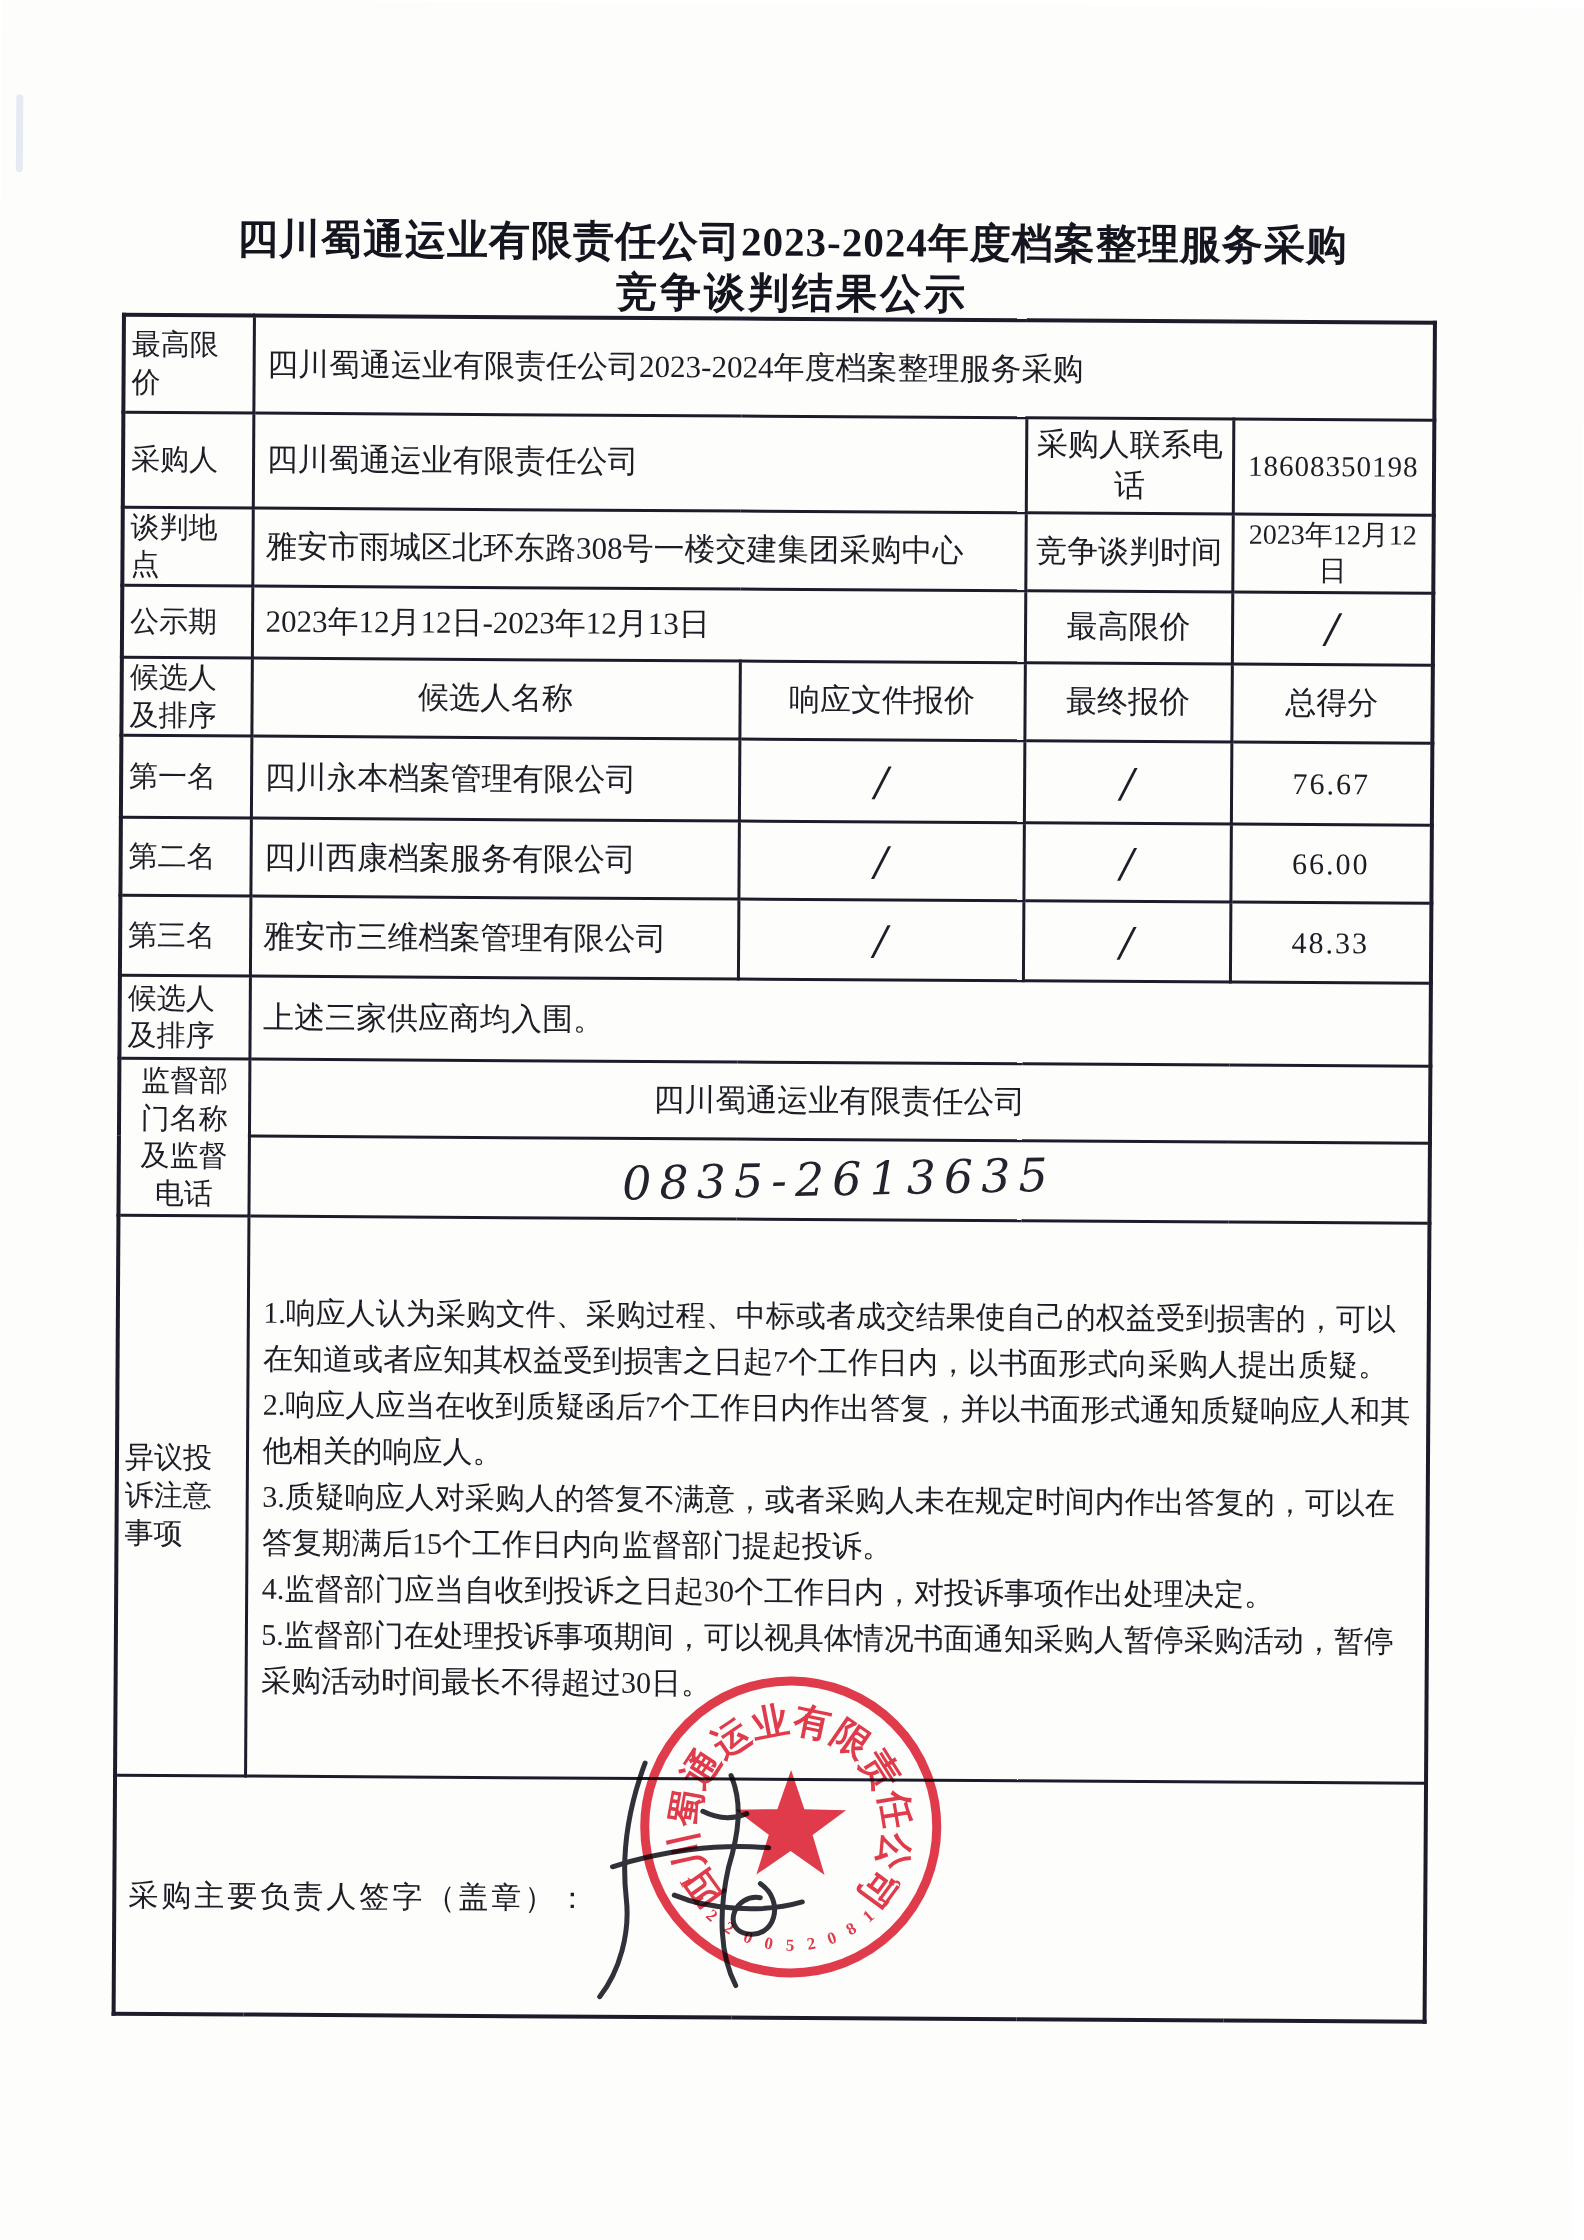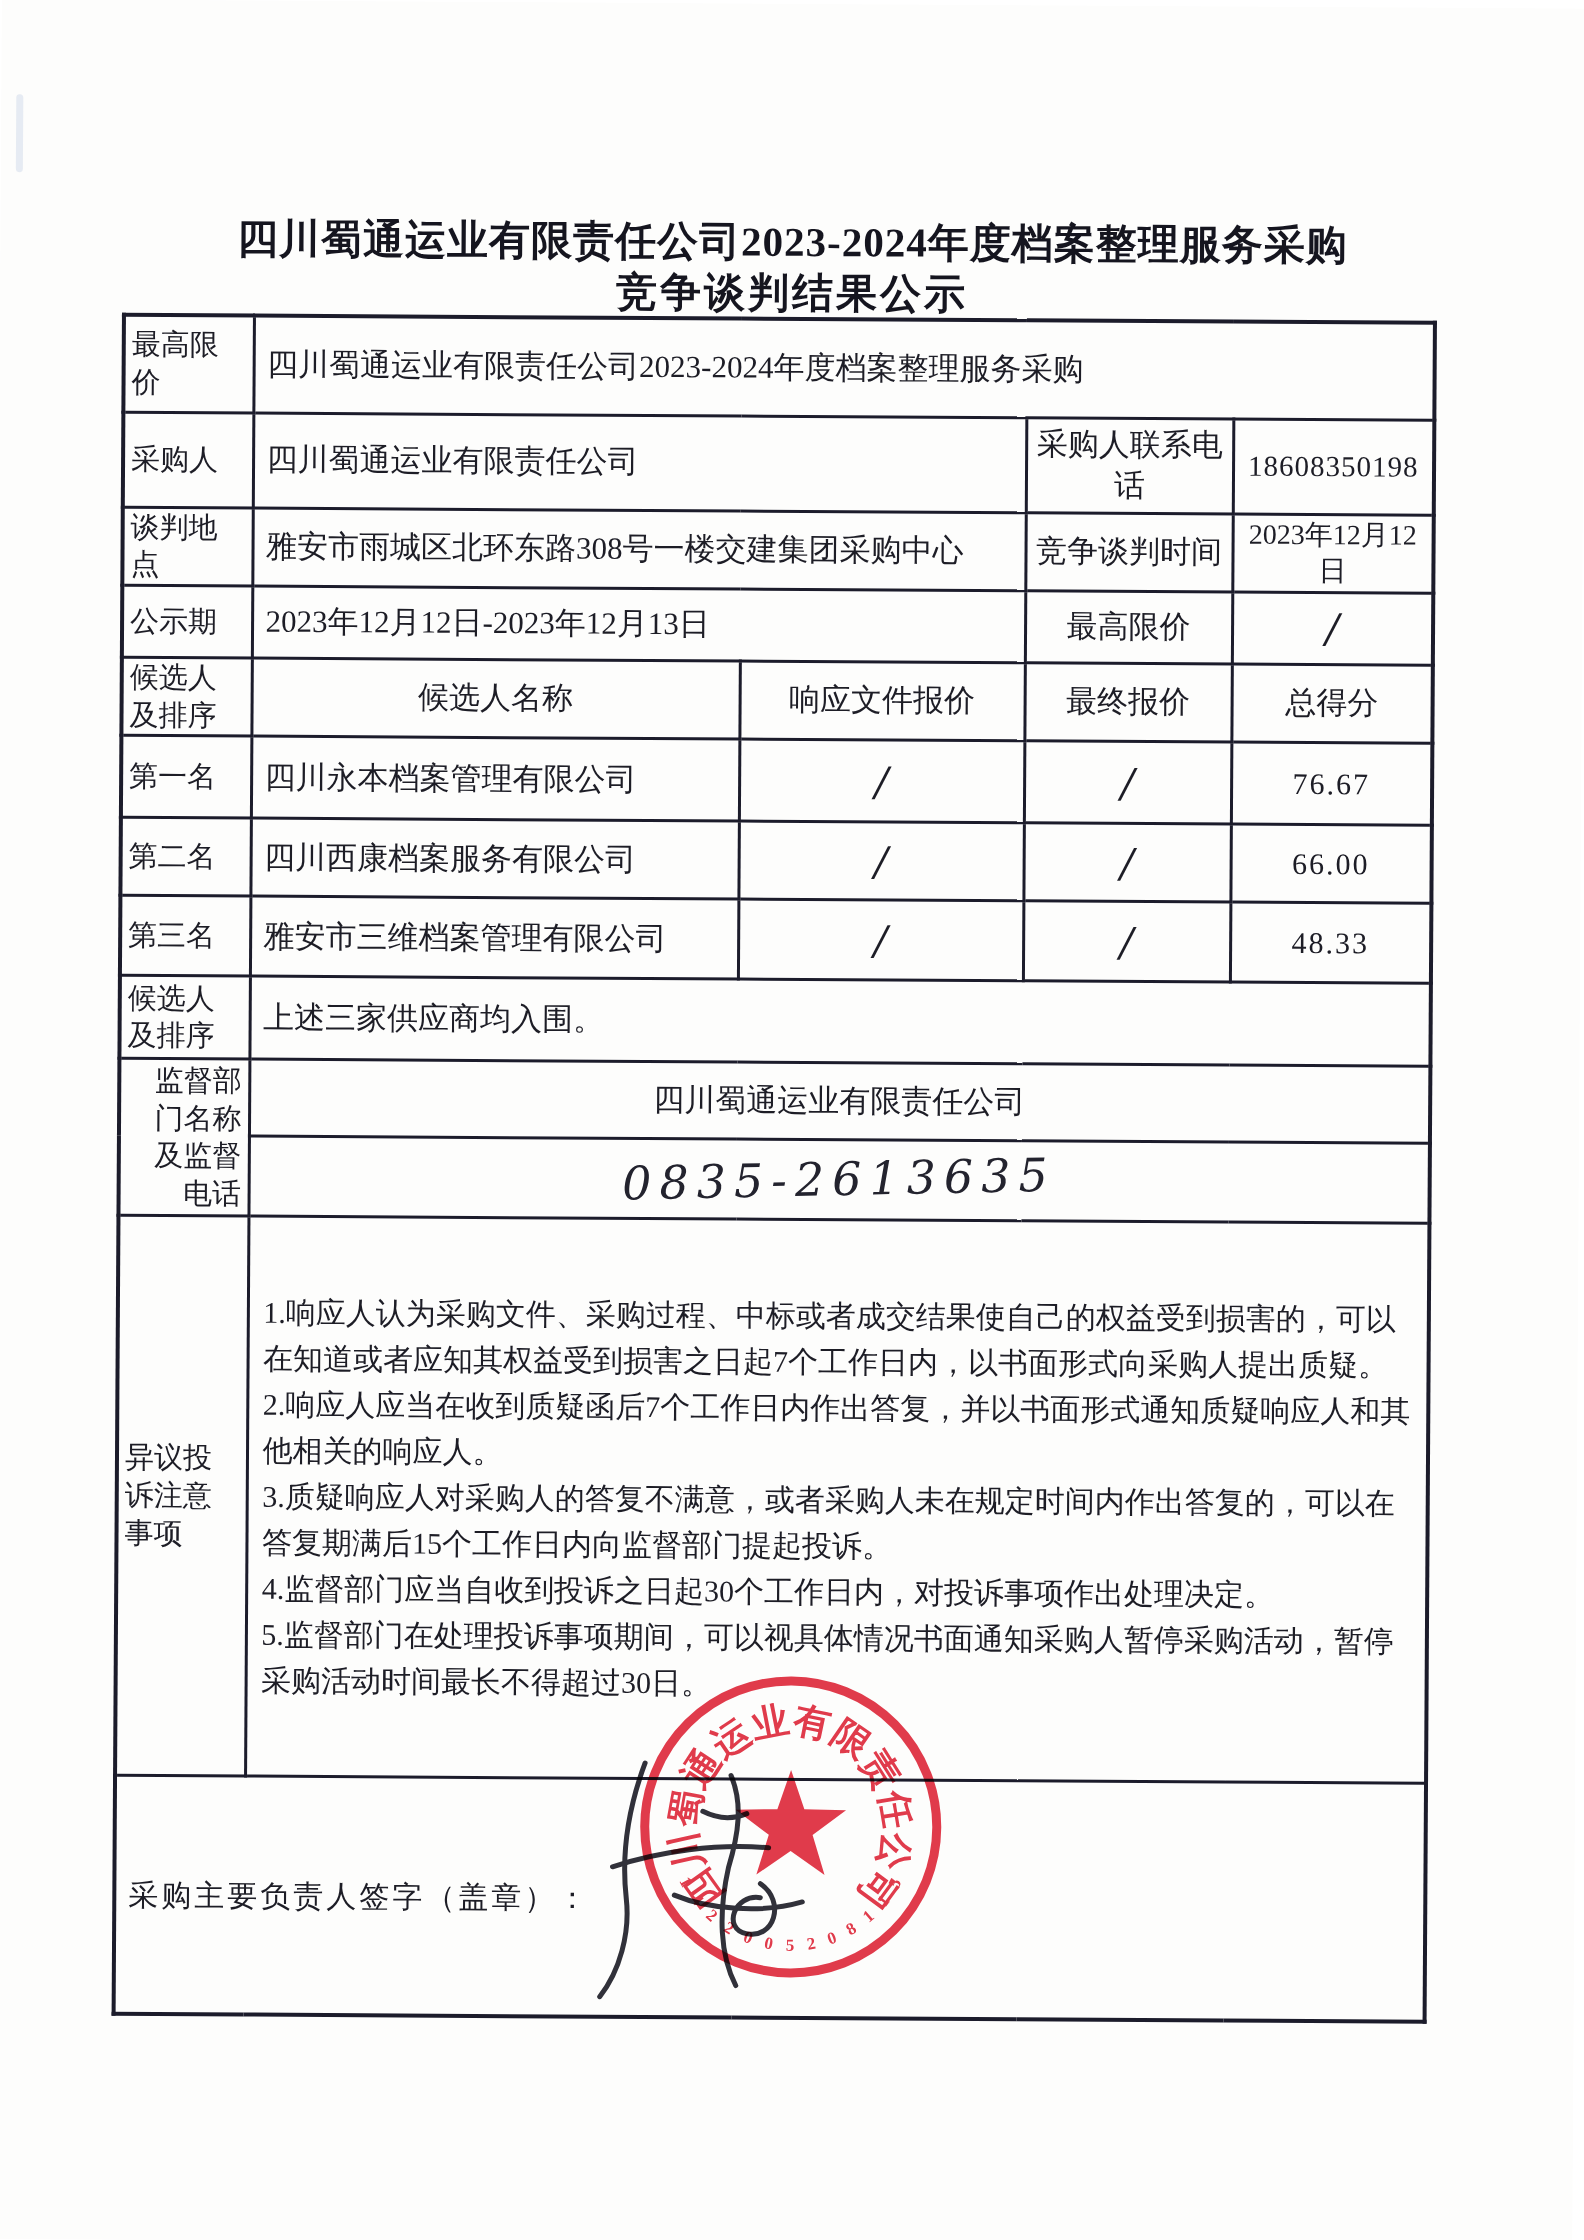--- a/index.html
+++ b/index.html
@@ -29,21 +29,21 @@
     width:1311px;border-collapse:collapse;table-layout:fixed;
     border:4px solid #1c1c2b;
   }
   td{
     border:3px solid #1c1c2b;
     font-size:31px;vertical-align:middle;
     padding:0 8px;line-height:1.3;
     word-break:break-all;
   }
   .lbl{font-size:29px;padding:0 6px;text-align:left;}
-  .lbl.center{text-align:right;}
+  .lbl.center{text-align:center;}
   .val{text-align:left;padding-left:12px;}
   .ctr{text-align:center;padding:0 5px;}
   .num{text-align:center;font-size:29px;letter-spacing:1px;padding:0 4px;}
   .date{text-align:center;font-size:28px;padding:0 2px;}
   .slash{text-align:center;font-size:40px;font-style:italic;font-family:"DejaVu Serif",serif;}
   .score{text-align:center;font-size:30px;letter-spacing:2px;}
   .obj{padding:0 14px;}
   .obj .item{font-size:30px;line-height:46px;text-align:left;}
   .hand{
     text-align:center;

